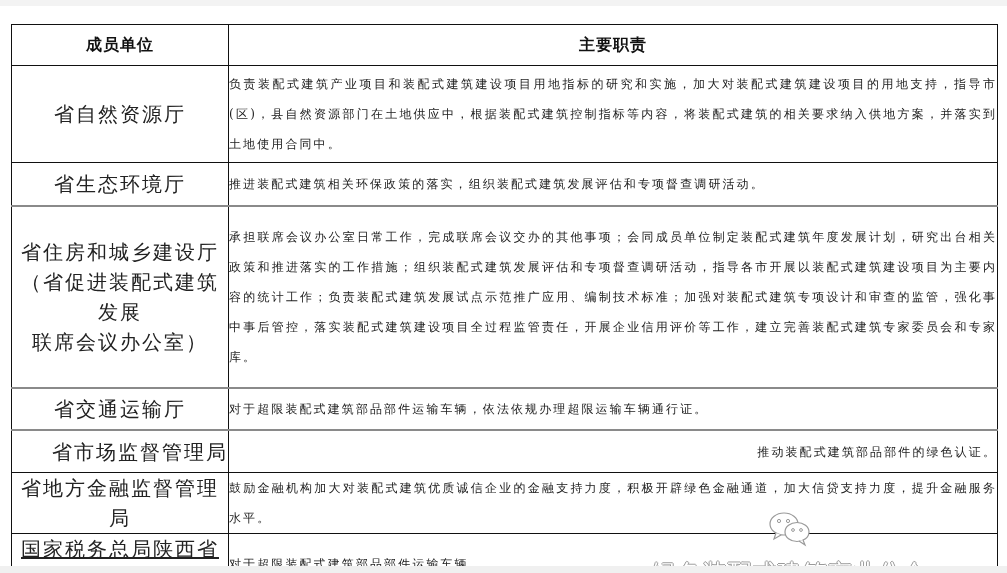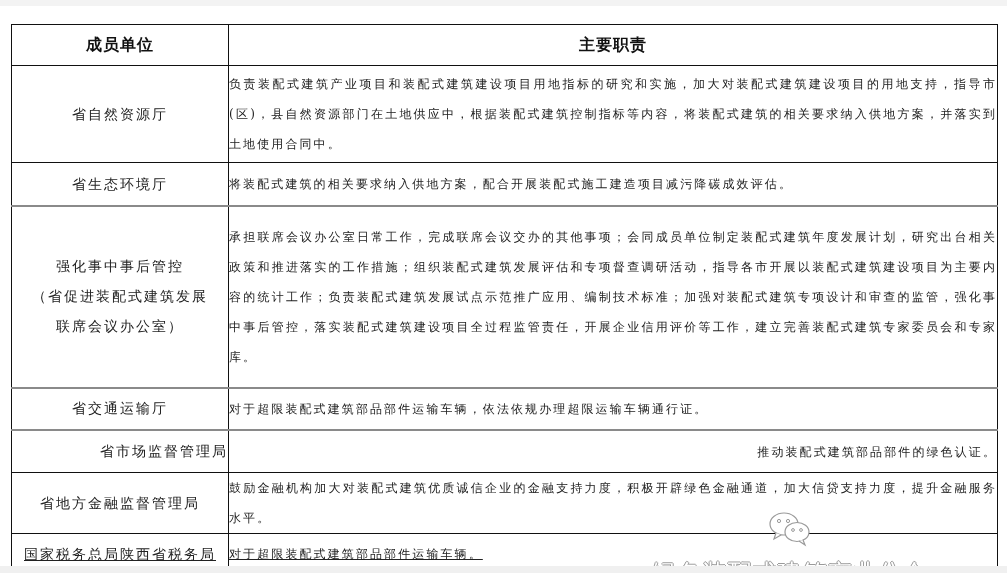--- a/index.html
+++ b/index.html
@@ -42,21 +42,21 @@
     font-size: 16px;
     height: 40px;
     text-align: center;
     color: #111111;
     letter-spacing: 1px;
   }
   col.c-unit { width: 217px; }
   col.c-duty { width: 769px; }
   td.unit {
     text-align: center;
-    font-size: 14px;
+    font-size: 20px;
     line-height: 30px;
     letter-spacing: 2px;
     padding: 0 4px;
   }
   td.duty {
     font-size: 12px;
     line-height: 30px;
     letter-spacing: 2.1px;
     padding: 2px 6px 2px 6px;
     text-align: justify;
@@ -110,25 +110,25 @@
     <tr class="r1">
       <td class="unit">
         <span class="unit-line">省自然资源厅</span>
       </td>
       <td class="duty">负责装配式建筑产业项目和装配式建筑建设项目用地指标的研究和实施，加大对装配式建筑建设项目的用地支持，指导市(区)，县自然资源部门在土地供应中，根据装配式建筑控制指标等内容，将装配式建筑的相关要求纳入供地方案，并落实到土地使用合同中。</td>
     </tr>
     <tr class="r2">
       <td class="unit">
         <span class="unit-line">省生态环境厅</span>
       </td>
-      <td class="duty">将装配式建筑的相关要求纳入供地方案，配合开展装配式施工建造项目减污降碳成效评估。</td>
+      <td class="duty">推进装配式建筑相关环保政策的落实，组织装配式建筑发展评估和专项督查调研活动。</td>
     </tr>
     <tr class="r3 grey-top">
       <td class="unit">
-        <span class="unit-line">强化事中事后管控</span>
+        <span class="unit-line">省住房和城乡建设厅</span>
         <span class="unit-line">（省促进装配式建筑发展</span>
         <span class="unit-line">联席会议办公室）</span>
       </td>
       <td class="duty">承担联席会议办公室日常工作，完成联席会议交办的其他事项；会同成员单位制定装配式建筑年度发展计划，研究出台相关政策和推进落实的工作措施；组织装配式建筑发展评估和专项督查调研活动，指导各市开展以装配式建筑建设项目为主要内容的统计工作；负责装配式建筑发展试点示范推广应用、编制技术标准；加强对装配式建筑专项设计和审查的监管，强化事中事后管控，落实装配式建筑建设项目全过程监管责任，开展企业信用评价等工作，建立完善装配式建筑专家委员会和专家库。</td>
     </tr>
     <tr class="r4 grey-top">
       <td class="unit">
         <span class="unit-line">省交通运输厅</span>
       </td>
       <td class="duty">对于超限装配式建筑部品部件运输车辆，依法依规办理超限运输车辆通行证。</td>

